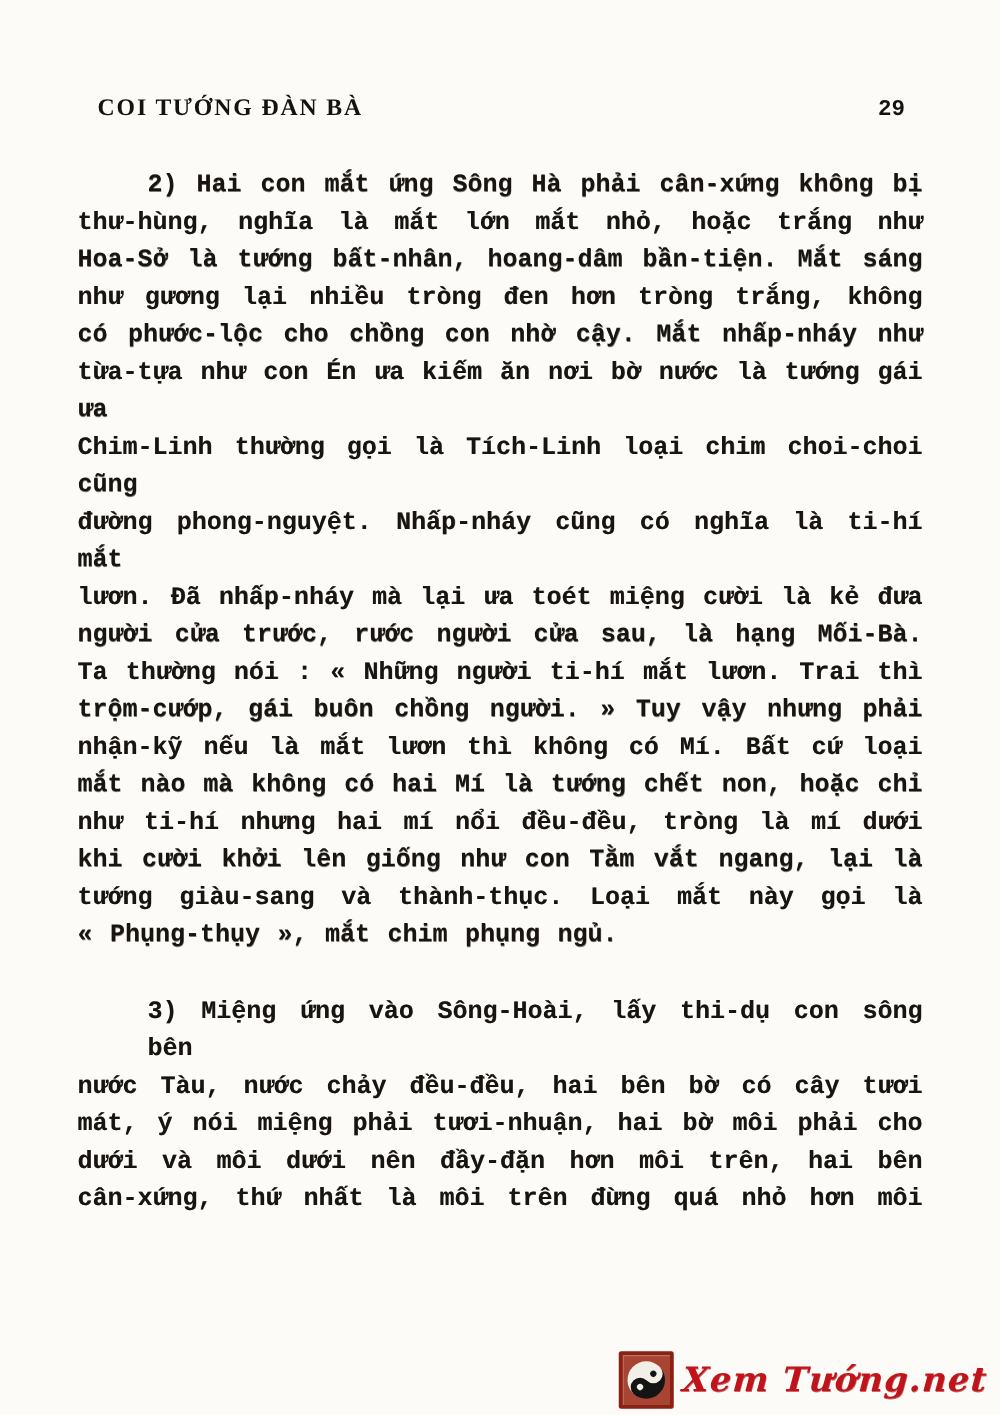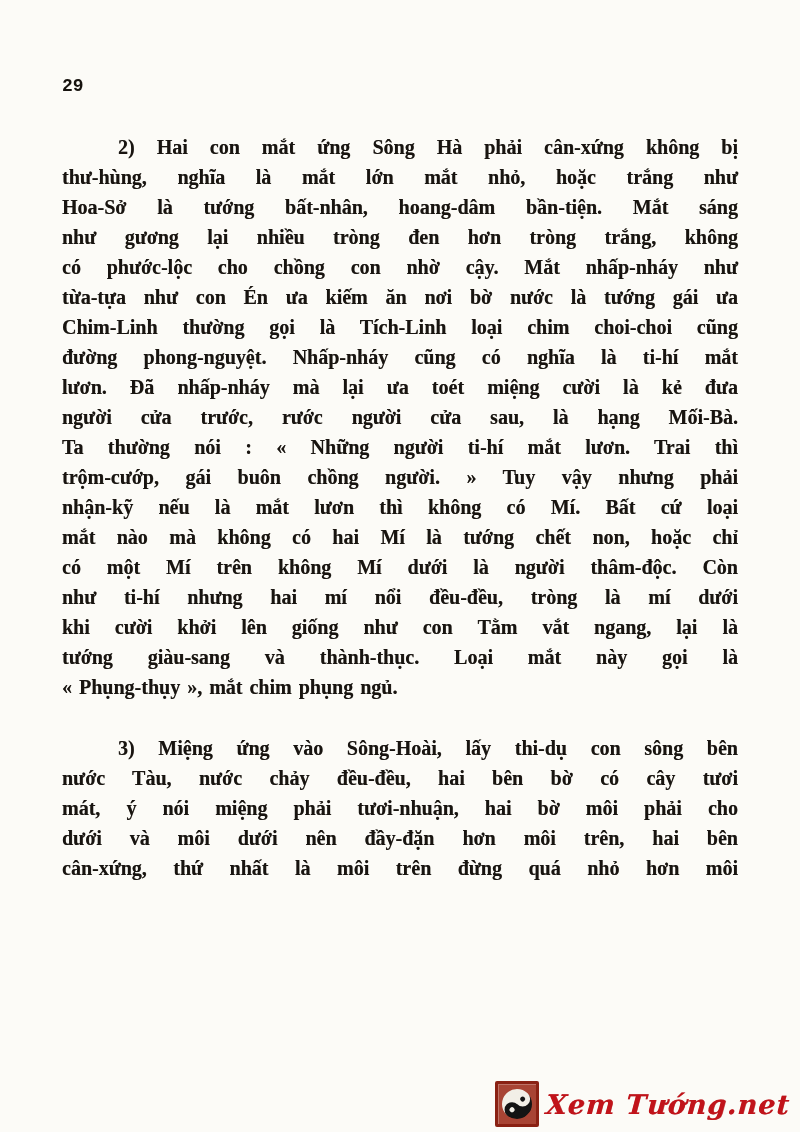--- a/index.html
+++ b/index.html
@@ -20,21 +20,21 @@
     display: flex;
     justify-content: space-between;
     align-items: baseline;
     font-weight: bold;
     font-size: 19px;
     letter-spacing: 1.5px;
     color: #16120e;
   }
   .running-title { padding-left: 16px; }
   .page-number { letter-spacing: 0; padding-right: 14px; font-size: 18px; font-family: Liberation Mono, monospace; }
-  .page-body { margin-top: 36px; }
+  .page-body { margin-top: 36px; font-family: Liberation Mono, monospace; }
   .paragraph {
     font-size: 20px;
     font-weight: bold;
     line-height: 30px;
     color: #181410;
     text-shadow: 0.25px 0.25px 0 rgba(20,14,8,0.55);
   }
   .paragraph.gap-lg { margin-bottom: 31px; }
   .line {
     text-align: justify;
@@ -90,40 +90,40 @@
     text-shadow: 0.4px 0.4px 0 rgba(160,10,15,0.6);
     white-space: nowrap;
   }
 </style>
 </head>
 <body>
 
 <div class="page">
 
   <div class="page-header">
+    <span class="running-title">COI TƯỚNG ĐÀN BÀ</span>
     <span class="page-number">29</span>
   </div>
 
   <div class="page-body">
     <div class="paragraph gap-lg">
         <div class="line first">2) Hai con mắt ứng Sông Hà phải cân-xứng không bị</div>
         <div class="line">thư-hùng, nghĩa là mắt lớn mắt nhỏ, hoặc trắng như</div>
         <div class="line">Hoa-Sở là tướng bất-nhân, hoang-dâm bần-tiện. Mắt sáng</div>
         <div class="line">như gương lại nhiều tròng đen hơn tròng trắng, không</div>
         <div class="line">có phước-lộc cho chồng con nhờ cậy. Mắt nhấp-nháy như</div>
         <div class="line">từa-tựa như con Én ưa kiếm ăn nơi bờ nước là tướng gái ưa</div>
         <div class="line">Chim-Linh thường gọi là Tích-Linh loại chim choi-choi cũng</div>
         <div class="line">đường phong-nguyệt. Nhấp-nháy cũng có nghĩa là ti-hí mắt</div>
         <div class="line">lươn. Đã nhấp-nháy mà lại ưa toét miệng cười là kẻ đưa</div>
         <div class="line">người cửa trước, rước người cửa sau, là hạng Mối-Bà.</div>
         <div class="line">Ta thường nói : « Những người ti-hí mắt lươn. Trai thì</div>
         <div class="line">trộm-cướp, gái buôn chồng người. » Tuy vậy nhưng phải</div>
         <div class="line">nhận-kỹ nếu là mắt lươn thì không có Mí. Bất cứ loại</div>
         <div class="line">mắt nào mà không có hai Mí là tướng chết non, hoặc chỉ</div>
-        <div class="line">có một Mí trên không Mí dưới là người thâm-độc. Còn</div>
         <div class="line">như ti-hí nhưng hai mí nổi đều-đều, tròng là mí dưới</div>
         <div class="line">khi cười khởi lên giống như con Tằm vắt ngang, lại là</div>
         <div class="line">tướng giàu-sang và thành-thục. Loại mắt này gọi là</div>
         <div class="line last">« Phụng-thụy », mắt chim phụng ngủ.</div>
       </div>
 
 
     <div class="paragraph">
         <div class="line first">3) Miệng ứng vào Sông-Hoài, lấy thi-dụ con sông bên</div>
         <div class="line">nước Tàu, nước chảy đều-đều, hai bên bờ có cây tươi</div>

